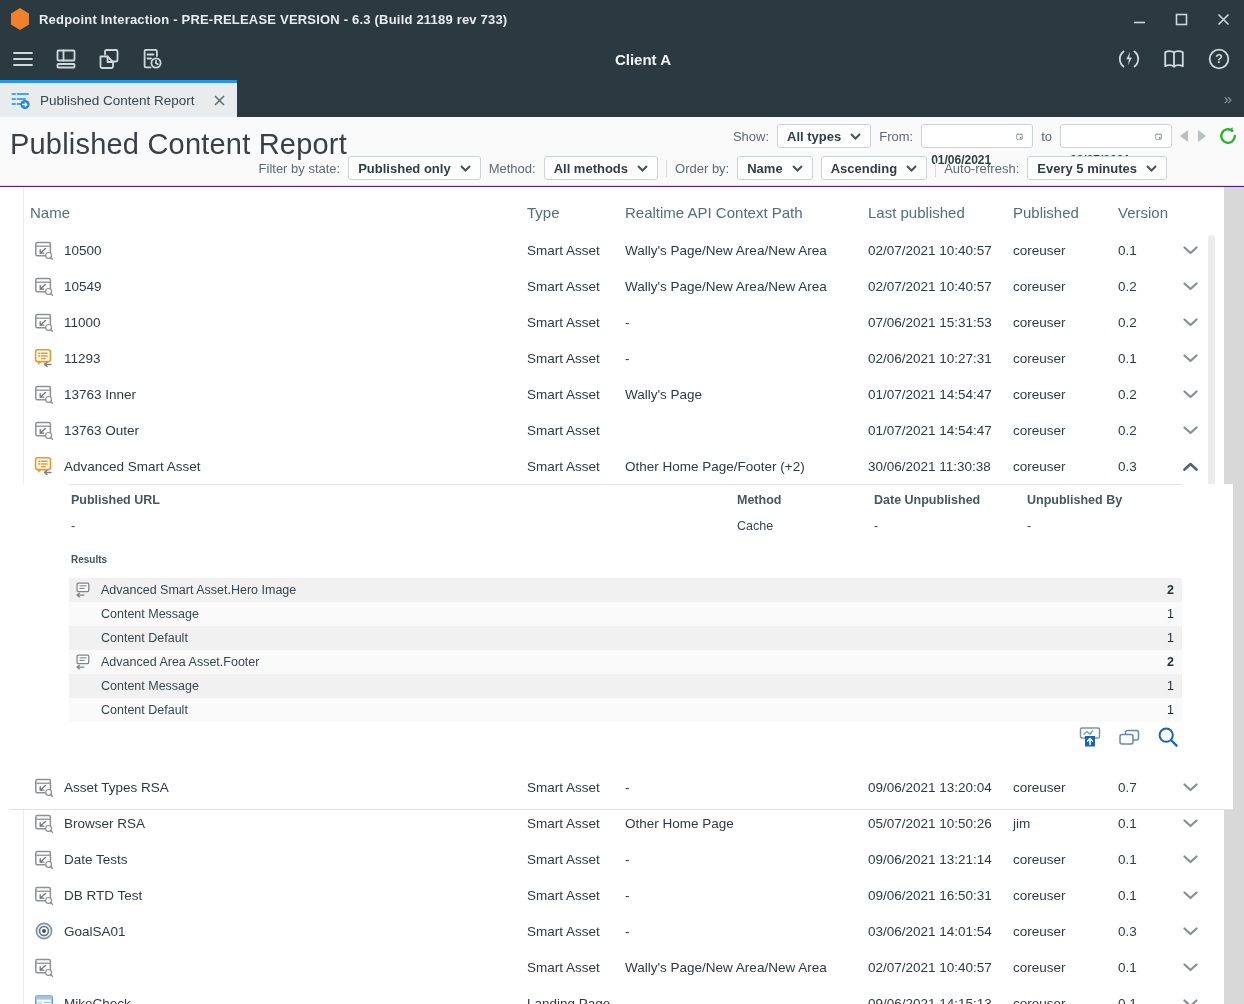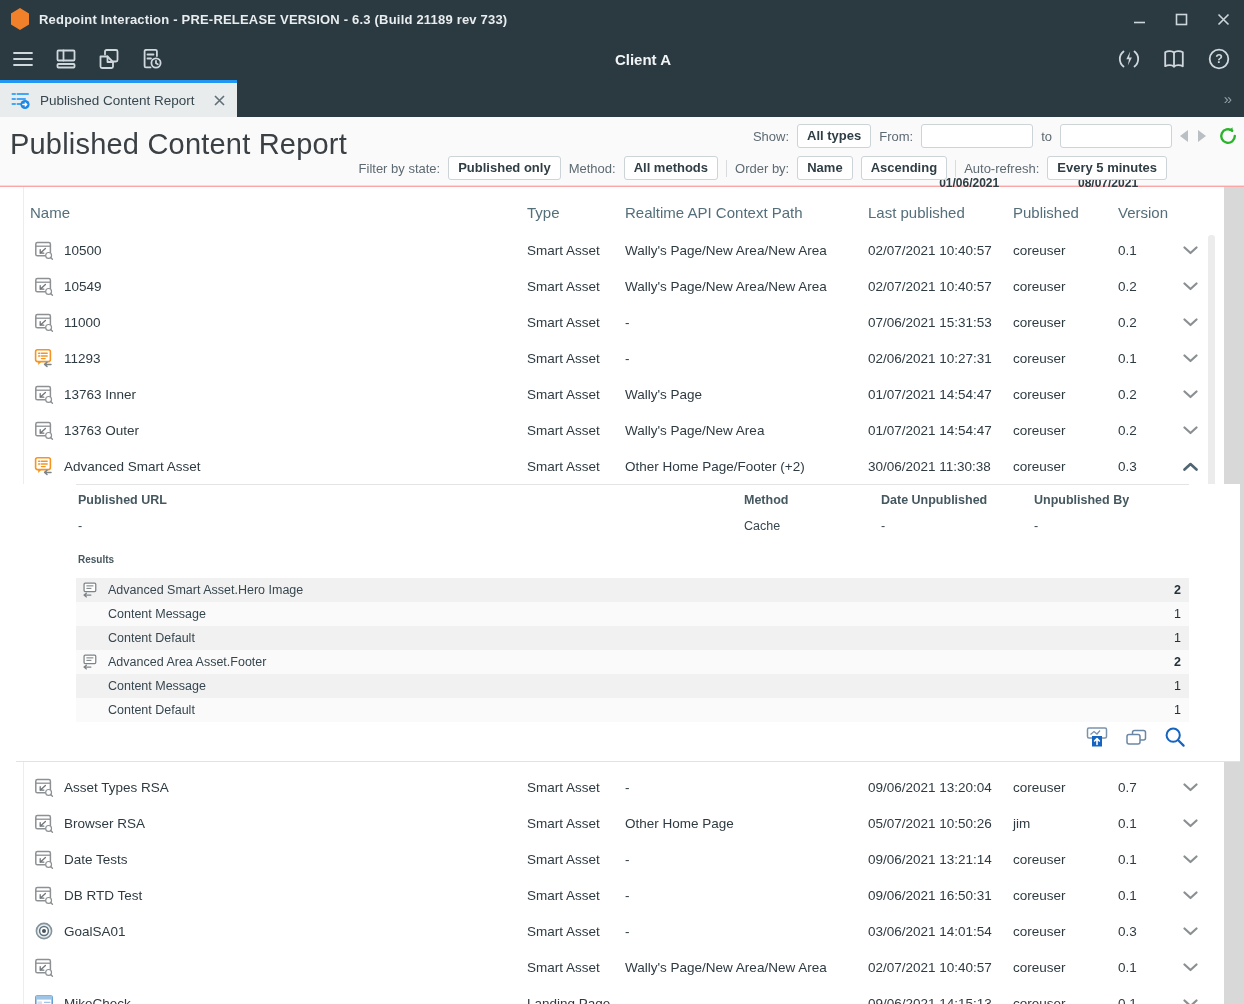--- a/index.html
+++ b/index.html
@@ -1,17 +1,17 @@
 <!DOCTYPE html>
 <html><head>
 <meta charset="utf-8">
 <style>
   * { box-sizing: border-box; margin: 0; padding: 0; }
   body { font-family: "Liberation Sans", sans-serif; background: #fff; }
-  .app { position: relative; width: 1244px; height: 1004px; overflow: hidden; background: #fca5a5; }
+  .app { position: relative; width: 1244px; height: 1004px; overflow: hidden; background: #4c1d95; }
 
   
   .titlebar { position: absolute; left: 0; top: 0; width: 100%; height: 38px; background: #2b3940; display: flex; align-items: center; }
   .logo { margin-left: 10px; width: 20px; height: 22px; flex: 0 0 auto; }
   .app-title { margin-left: 9px; color: #e8edef; font-size: 13px; font-weight: bold; letter-spacing: .2px; }
   .win-controls { position: absolute; right: 14px; top: 0; height: 38px; display: flex; align-items: center; gap: 28px; }
   .win-btn { width: 14px; height: 14px; display: flex; align-items: center; justify-content: center; cursor: pointer; }
   .win-btn svg { stroke: #cdd6da; }
 
   
@@ -30,21 +30,21 @@
   .tab-close { margin-left: auto; margin-right: 10px; width: 16px; height: 16px; display: flex; align-items: center; justify-content: center; cursor: pointer; }
   .tab-close svg { stroke: #5f7077; stroke-width: 1.6; }
   .tab-overflow { position: absolute; right: 12px; top: 0; height: 37px; display: flex; align-items: center; color: #8fa0a8; font-size: 15px; cursor: pointer; }
 
   
   .filterbar { position: absolute; left: 0; top: 117px; width: 100%; height: 69px; background: #fafafa; border-bottom: 1px solid #e2e2e2; }
   .page-title { position: absolute; left: 10px; top: 11px; font-size: 29px; font-weight: 400; color: #3b4045; letter-spacing: .2px; }
   .frow1 { position: absolute; right: 6px; top: 7px; display: flex; align-items: center; gap: 8px; }
   .frow2 { position: absolute; right: 77px; top: 39px; display: flex; align-items: center; gap: 8px; }
   .flabel { font-size: 13px; color: #5e6a72; white-space: nowrap; }
-  .fbox { display: flex; align-items: center; gap: 9px; background: #fff; border: 1px solid #ccd4d8; border-radius: 3px; padding: 3px 9px; font-size: 13px; font-weight: bold; color: #2f3d44; cursor: pointer; white-space: nowrap; height: 24px; flex-direction: column; }
+  .fbox { display: flex; align-items: center; gap: 9px; background: #fff; border: 1px solid #ccd4d8; border-radius: 3px; padding: 3px 9px; font-size: 13px; font-weight: bold; color: #2f3d44; cursor: pointer; white-space: nowrap; height: 24px; }
   .fbox svg.chev { stroke: #46535a; stroke-width: 2; fill: none; }
   .datebox { width: 112px; justify-content: space-between; cursor: text; }
   .datebox input { border: none; outline: none; width: 76px; font-family: inherit; font-size: 12px; font-weight: bold; color: #2f3d44; background: transparent; margin-top: 48px; }
   .searchbox { width: 352px; height: 26px; background: #fff; border: 1px solid #ccd4d8; border-radius: 3px; display: flex; align-items: center; padding: 0 9px; gap: 6px; }
   .searchbox input { flex: 1; border: none; outline: none; font-family: inherit; font-size: 13px; color: #37474f; background: transparent; }
   .searchbox input::placeholder { color: #9aa5ab; }
   .nav-arrow { width: 0; height: 0; cursor: pointer; }
   .nav-prev { border-top: 6px solid transparent; border-bottom: 6px solid transparent; border-right: 8px solid #b9bfc2; }
   .nav-next { border-top: 6px solid transparent; border-bottom: 6px solid transparent; border-left: 8px solid #b9bfc2; margin-left: 2px; }
   .refresh-btn { width: 20px; height: 20px; margin-left: 4px; cursor: pointer; }
@@ -70,21 +70,21 @@
   .c-type { left: 527px; }
   .c-ctx  { left: 625px; }
   .c-last { left: 868px; }
   .c-pub  { left: 1013px; }
   .c-ver  { left: 1118px; }
   .c-chev { left: 1176px; width: 28px; justify-content: center; }
   .c-chev svg { stroke: #8a8f92; stroke-width: 2.2; fill: none; stroke-linecap: round; stroke-linejoin: round; }
   .trow.expanded .c-chev svg { transform: rotate(180deg); stroke: #4f6571; stroke-width: 2.6; }
 
   
-  .detail { position: absolute; left: 16px; top: 297px; width: 1224px; height: 278px; background: #fff; border-bottom: 1px solid #e2e2e2; }
+  .detail { position: absolute; left: 9px; top: 297px; width: 1224px; height: 326px; background: #fff; border-bottom: 1px solid #e2e2e2; }
   .detail-topline { position: absolute; left: 60px; right: 51px; top: 0; height: 1px; background: #e4e4e4; }
   .d-label { position: absolute; top: 9px; font-size: 12.5px; font-weight: bold; color: #46585f; }
   .d-value { position: absolute; top: 35px; font-size: 12.5px; color: #37474f; }
   .d-url  { left: 62px; }  .d-method { left: 728px; } .d-dateu { left: 865px; } .d-unpub { left: 1018px; }
   .results-label { position: absolute; left: 62px; top: 70px; font-size: 10px; font-weight: bold; color: #46585f; }
   .results-rows { position: absolute; left: 60px; right: 51px; top: 94px; }
   .rrow { position: relative; height: 24px; text-align: right; }
   .rrow.odd { background: #f1f1f1; }
   .rrow.even { background: #fafafa; }
   .res-icon { position: absolute; left: 5px; top: 3px; width: 18px; height: 18px; }
@@ -436,21 +436,20 @@
   </div>
 
   <div class="trow">
     <span class="cell c-icon">
             <svg width="20" height="20">
               <use href="#i-sa"></use>
             </svg>
           </span>
     <span class="cell c-name">13763 Outer</span>
     <span class="cell c-type">Smart Asset</span>
-    <span class="cell c-ctx">Wally's Page/New Area</span>
     <span class="cell c-last">01/07/2021 14:54:47</span>
     <span class="cell c-pub">coreuser</span>
     <span class="cell c-ver">0.2</span>
     <span class="cell c-chev">
       <svg width="15" height="9" viewBox="0 0 15 9">
               <path d="M1.5 1.5 L7.5 7 L13.5 1.5"></path>
             </svg>
     </span>
   </div>
 

